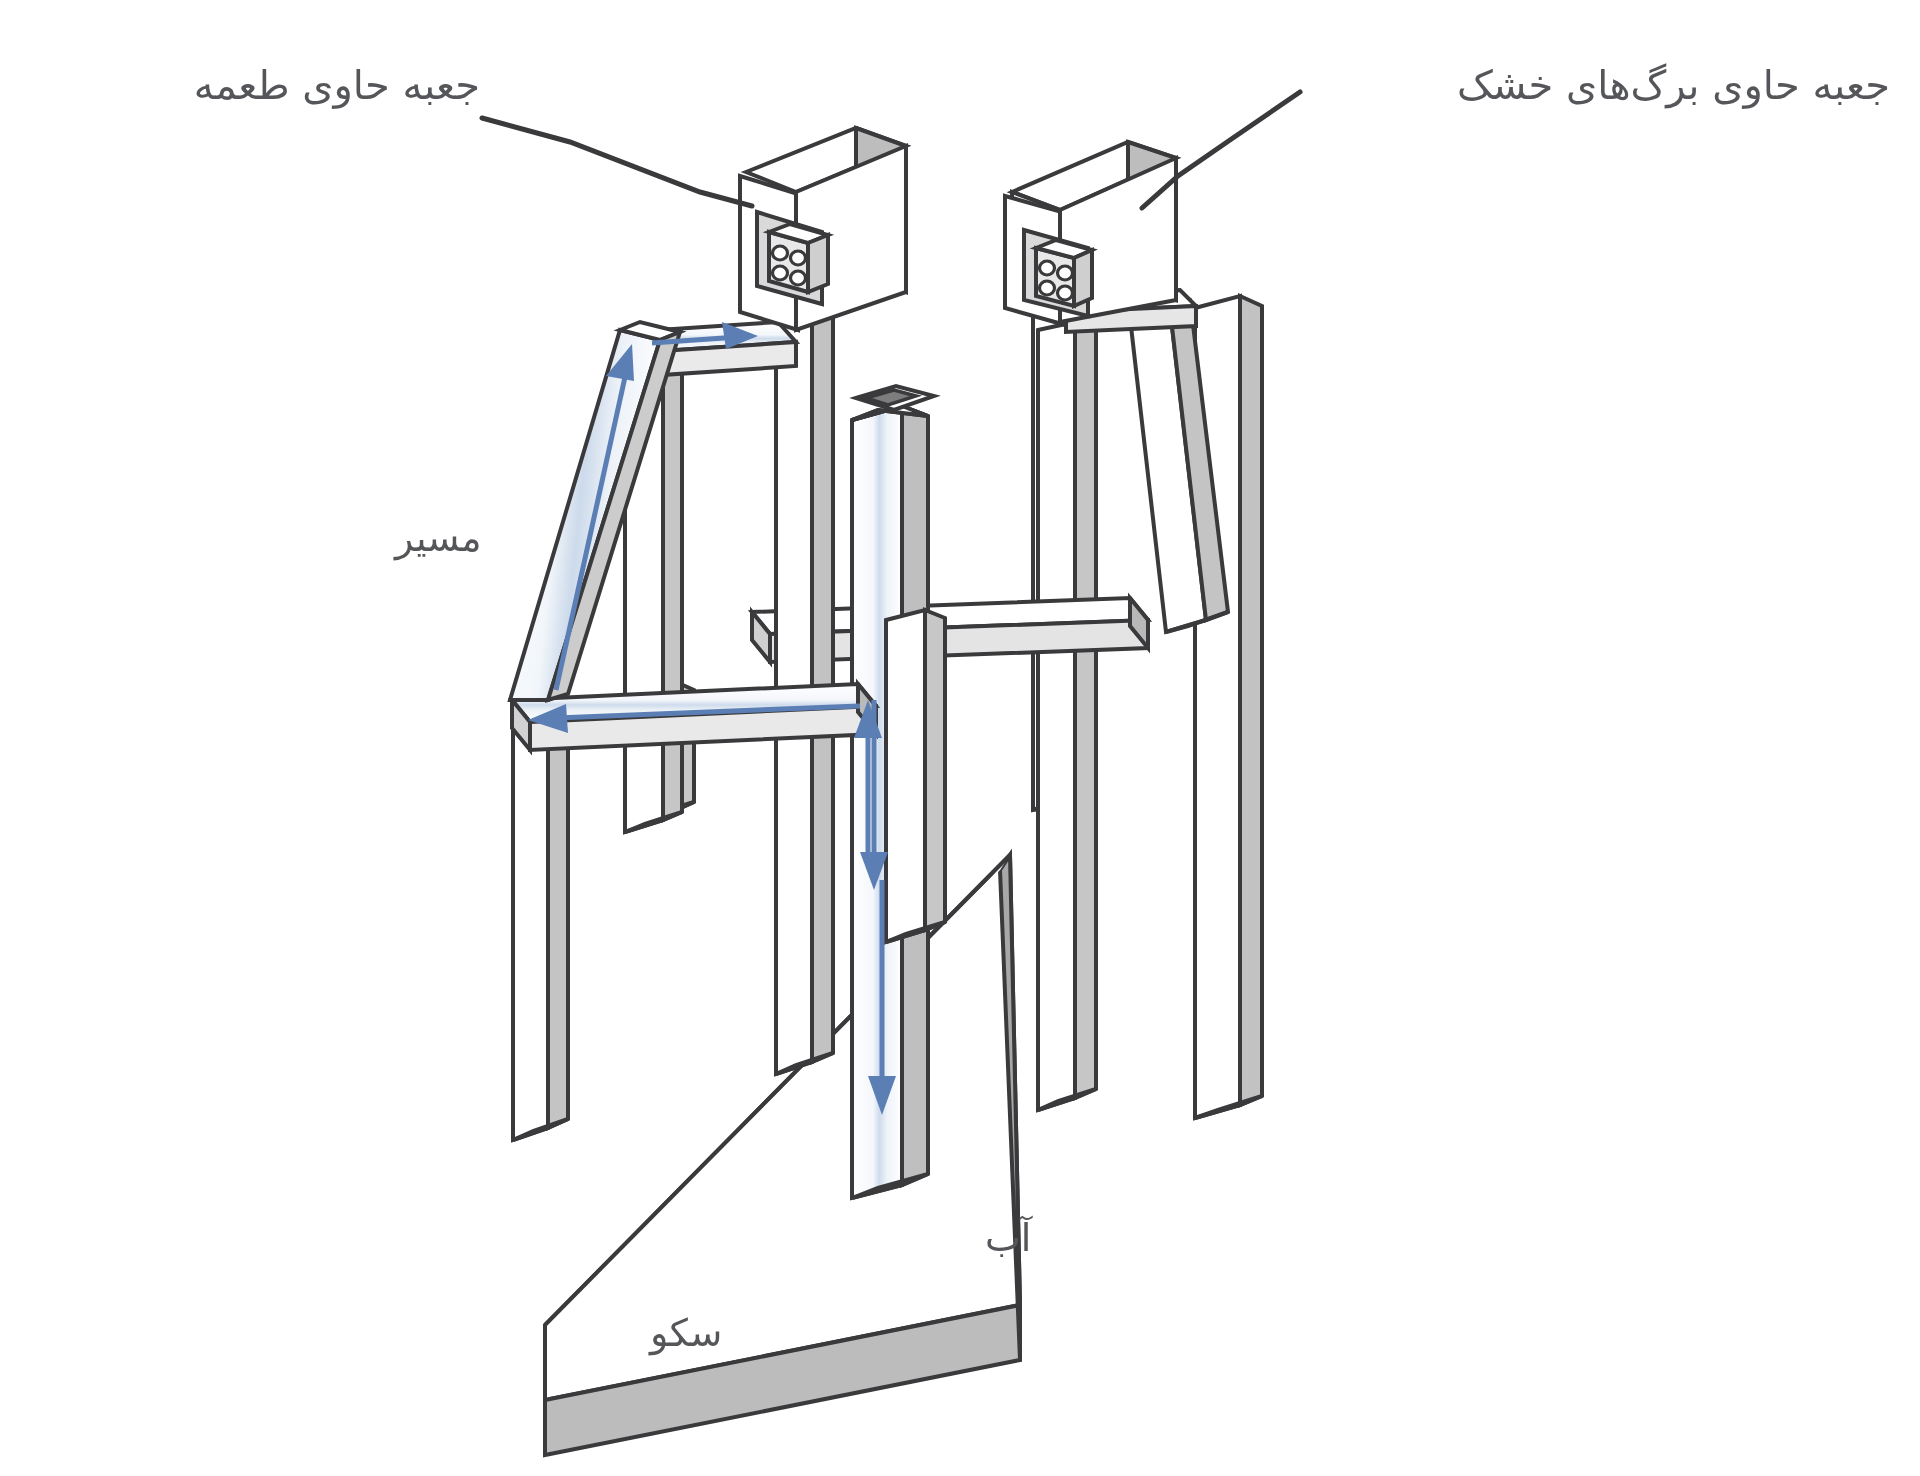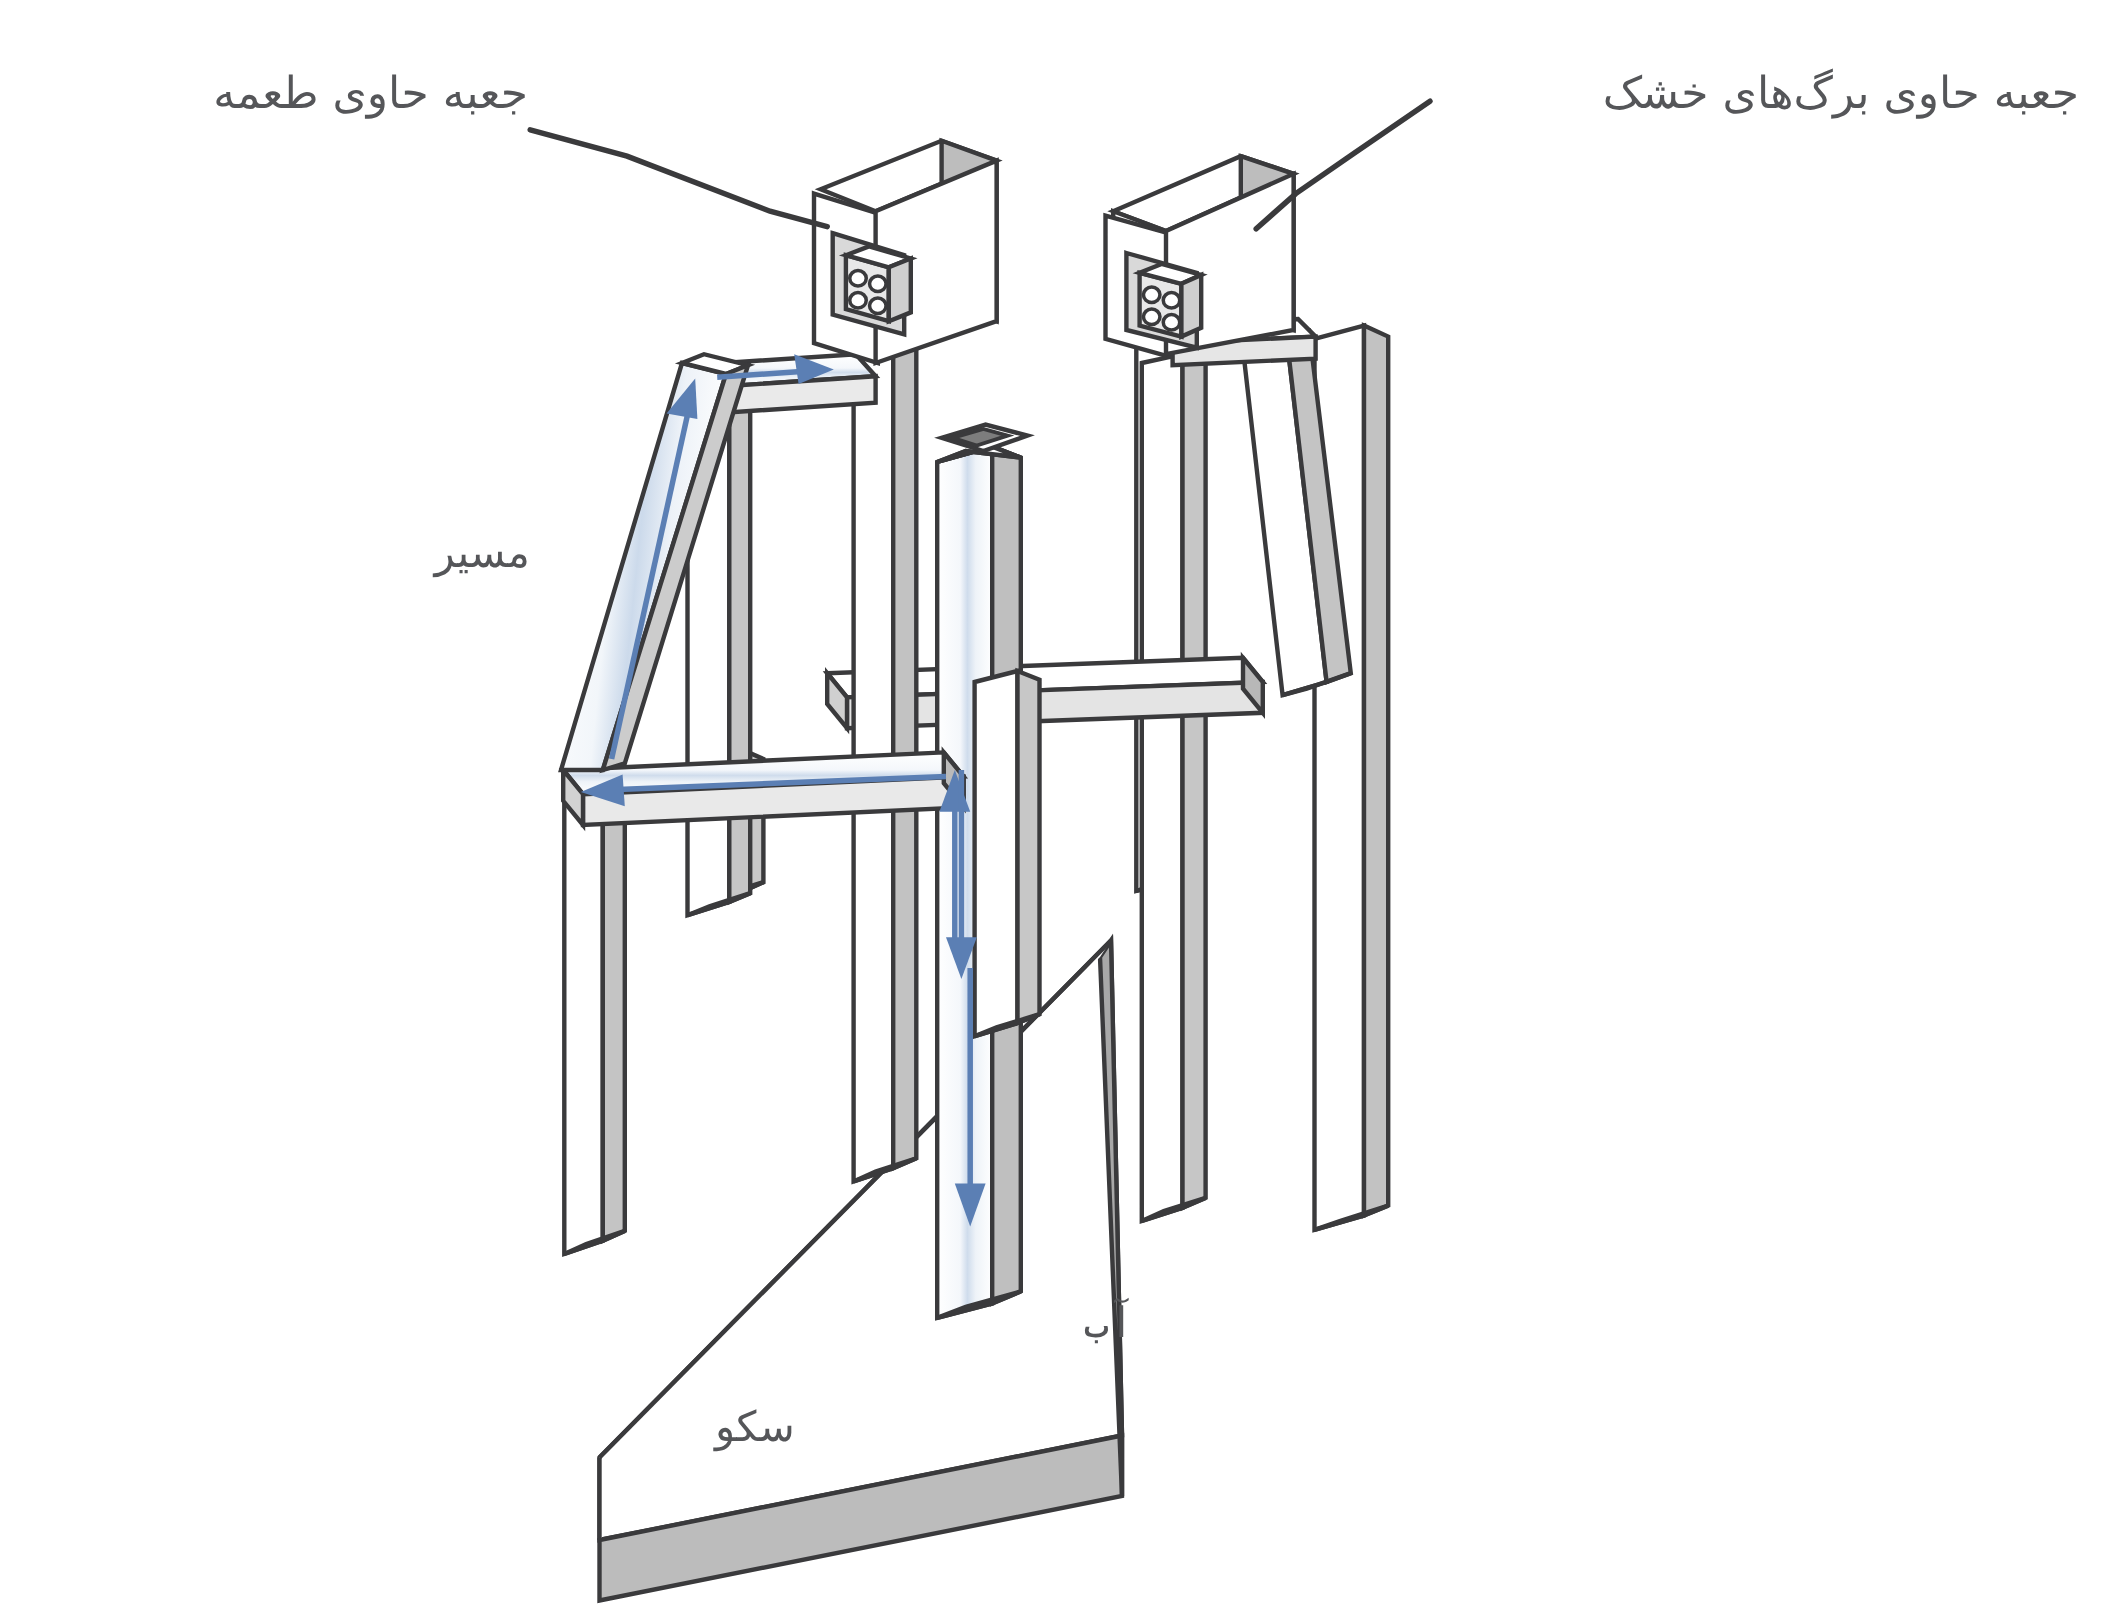--- a/index.html
+++ b/index.html
@@ -28,25 +28,25 @@
   .lbl {
     position: absolute;
     color: #555659;
     font-family: "DejaVu Sans", "Liberation Sans", sans-serif;
     direction: rtl;
     unicode-bidi: bidi-override;
     white-space: nowrap;
     user-select: none;
   }
   .lbl-big { font-size: 40px; }
-  .lbl-mid { font-size: 38px; }
+  .lbl-mid { font-size: 38px; margin-top: 36px; }
   #label-bait-box   { left: 50px;  top: 62px;  width: 430px; text-align: right; }
   #label-leaf-box   { left: 1310px; top: 62px;  width: 580px; }
   #label-path       { left: 395px; top: 480px; }
-  #label-water      { left: 985px; top: 1180px; font-family: Liberation Mono, monospace; }
+  #label-water      { left: 985px; top: 1180px; }
   #label-platform   { left: 650px; top: 1275px; text-align: center; }
 </style>
 </head>
 <body>
 
 <div id="stage">
 
   <svg id="diagram-svg" viewBox="0 0 1920 1476">
     <defs>
       <linearGradient id="barGrad" x1="0" y1="0" x2="0" y2="1">

